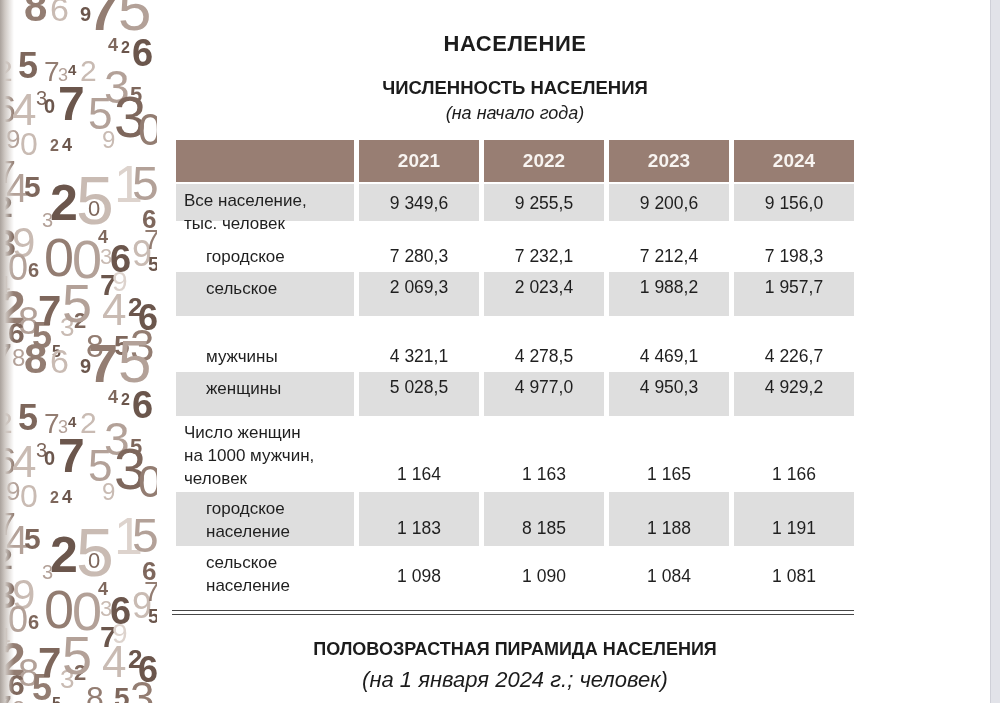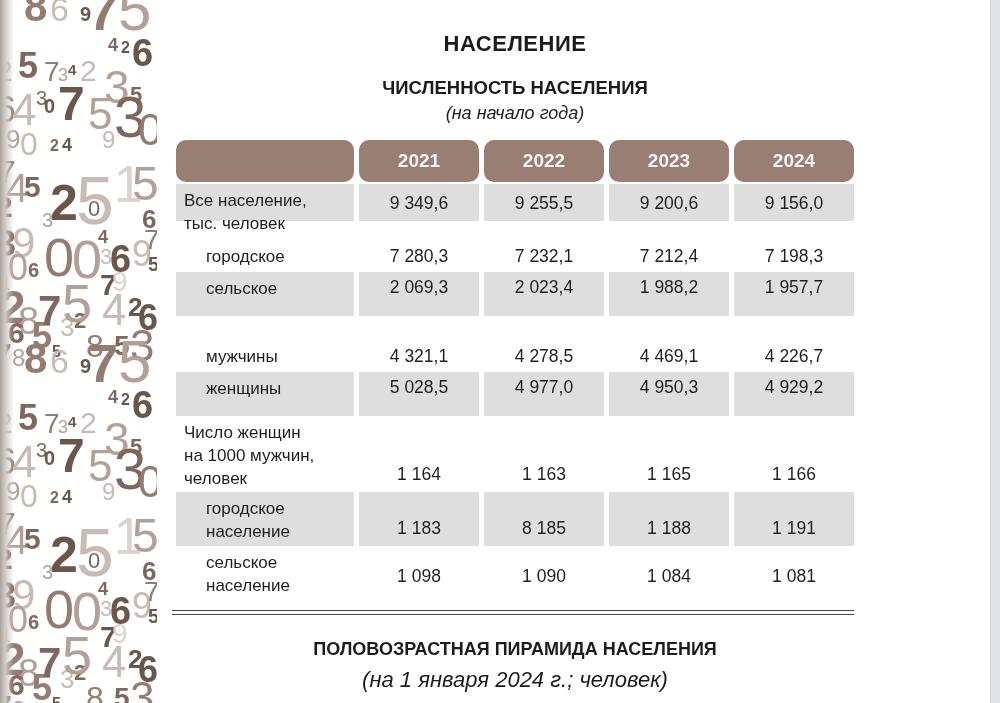--- a/index.html
+++ b/index.html
@@ -35,21 +35,21 @@
   .footer-title{top:639px;font-size:18px;font-weight:bold;color:#1c1c1c;}
   .footer-subtitle{top:667px;font-size:22px;font-style:italic;color:#1c1c1c;}
 
   
   .ptable{position:absolute;left:4px;top:140px;width:678px;}
   .trow{display:flex;width:678px;}
   .gut{width:5px;background:#fff;flex:0 0 5px;}
   .cell{box-sizing:border-box;}
   .lcell{flex:0 0 178px;width:178px;}
   .vcell{flex:0 0 120px;width:120px;display:flex;justify-content:center;}
-  .hdr .cell{background:var(--hdr-bg);height:42px;display:flex;align-items:center;justify-content:center;border-radius:10px;}
+  .hdr .cell{background:var(--hdr-bg);height:42px;display:flex;align-items:center;justify-content:center;}
   .hdr{margin-bottom:2px;}
   .hdr .ycell{color:#f8f4f1;font-weight:bold;font-size:19px;}
   .bg-gray .cell{background:#dedede;}
   .bg-white .cell{background:#fff;}
   .spacer{background:#fff;}
   .lab{font-size:17px;color:#1f1f1f;line-height:23px;padding-left:8px;}
   .lab.ind{padding-left:30px;}
   .val{font-size:17.5px;color:#1f1f1f;}
   
   .al-center .lcell{display:flex;align-items:center;}

